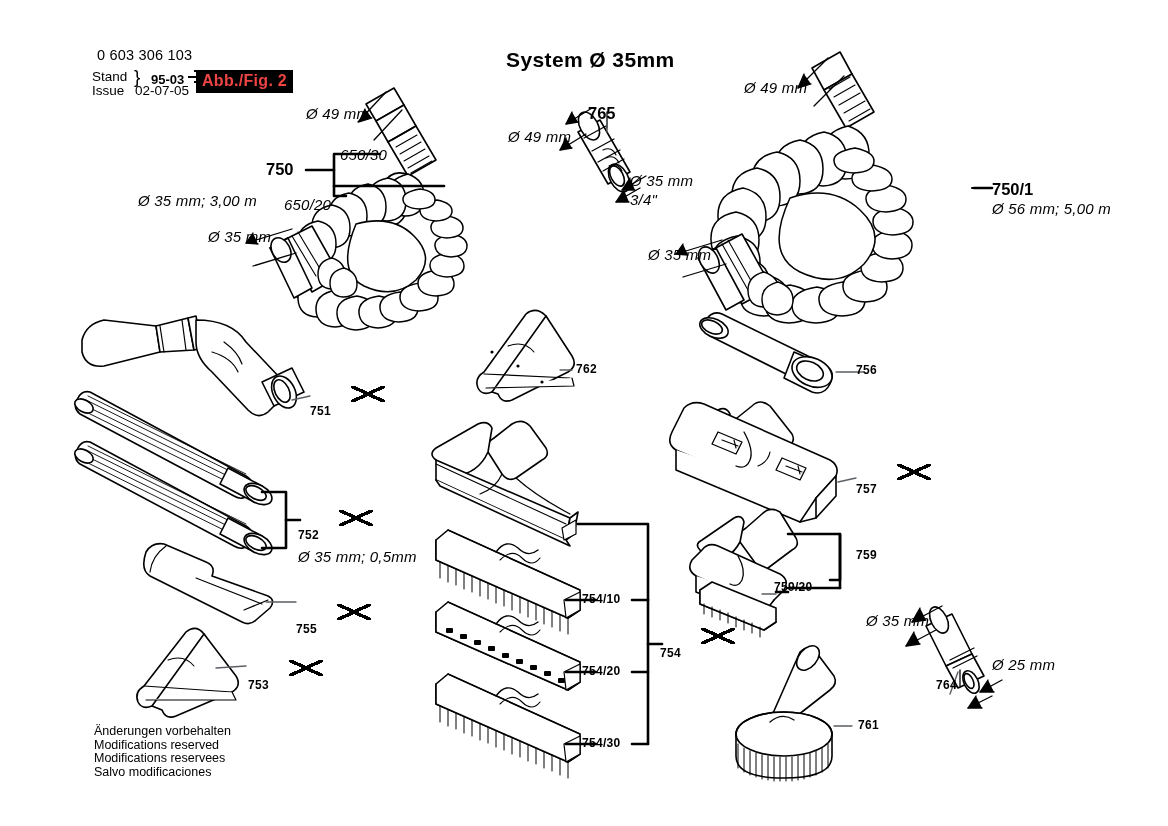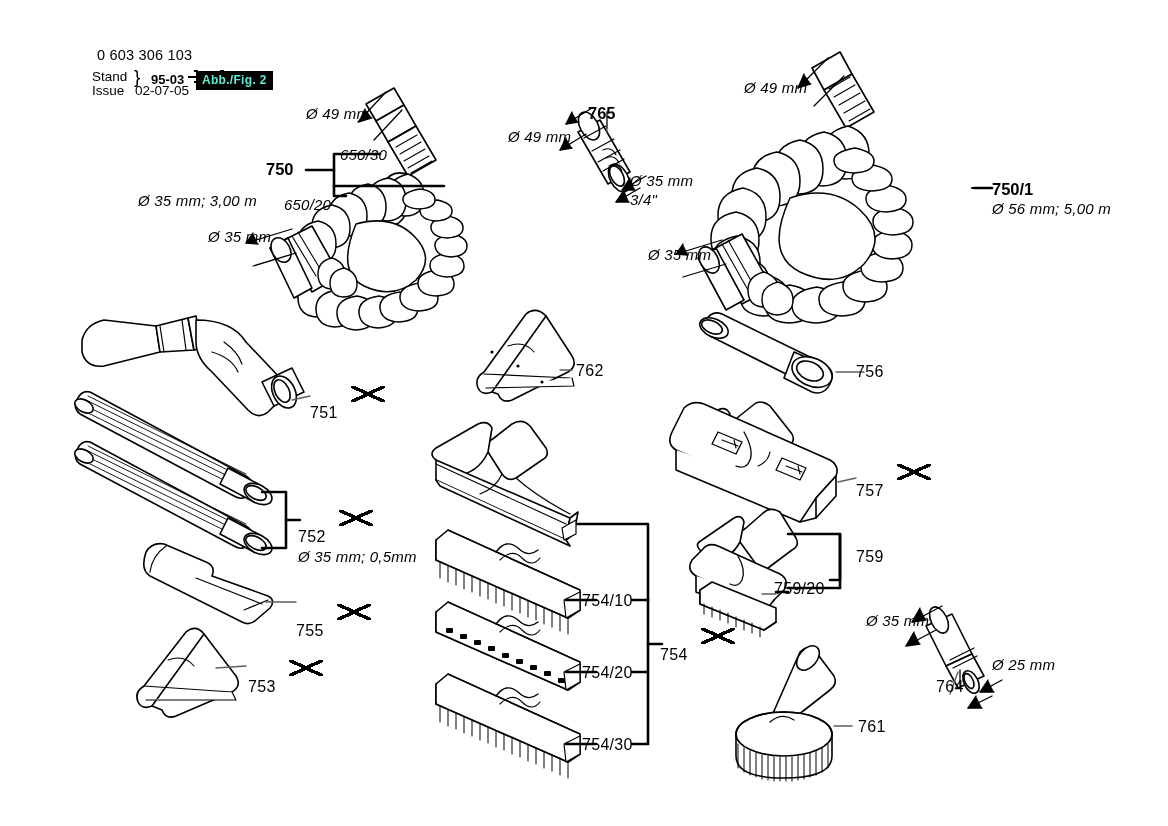--- a/index.html
+++ b/index.html
@@ -14,27 +14,27 @@
     width:1168px;
     height:826px;
     background:#fff;
     overflow:hidden;
   }
   .abs{position:absolute;margin-left:39px;}
   
   .t{position:absolute;white-space:pre;line-height:1.18;}
   .ord{font-size:14.5px;letter-spacing:.2px;margin-left:44px;}
   .dim{font-size:15px;letter-spacing:.2px;font-style:italic;}
-  .num{font-size:16px;font-weight:normal;letter-spacing:.3px;}
+  .num{font-size:12px;font-weight:bold;letter-spacing:.3px;}
   .numbig{font-size:16.5px;font-weight:bold;}
   .title{font-size:21px;font-weight:bold;letter-spacing:.4px;}
   .stand{font-size:13.5px;line-height:14px;}
   .legal{font-size:12.5px;line-height:13.6px;}
   .fig{
-    background:#000;color:#5eead4;font-weight:bold;font-size:12px;
+    background:#000;color:#ef4444;font-weight:bold;font-size:16px;
     padding:2px 6px 3px 6px;letter-spacing:.3px;display:inline-block;
   }
   .brace{font-size:20px;line-height:15px;}
   .struck{position:relative;display:inline-block;}
   svg{display:block;}
   .dwg{position:absolute;top:0;left:0;pointer-events:none;}
   .dwg path,.dwg line,.dwg polyline,.dwg ellipse,.dwg circle,.dwg rect{
     vector-effect:non-scaling-stroke;
   }
 </style>
@@ -509,20 +509,21 @@
       background:
         linear-gradient(to bottom right,transparent 45%,#000 45%,#000 55%,transparent 55%),
         linear-gradient(to top right,transparent 45%,#000 45%,#000 55%,transparent 55%);"></span>
   </div>
   <div class="abs stand" style="left:96px;top:84px;">02-07-05</div>
 
   <div class="abs" style="left:157px;top:70px;">
     <span class="fig">Abb./Fig. 2</span>
   </div>
 
+  <div class="t title" style="left:506px;top:48px;">System Ø 35mm</div>
 
   <div class="t dim" style="left:306px;top:105px;">Ø 49 mm</div>
   <div class="t numbig" style="left:266px;top:160px;">750</div>
   <div class="t dim" style="left:340px;top:146px;">650/30</div>
   <div class="t dim" style="left:284px;top:196px;">650/20</div>
   <div class="t dim" style="left:138px;top:192px;">Ø 35 mm; 3,00 m</div>
   <div class="t dim" style="left:208px;top:228px;">Ø 35 mm</div>
 
   <div class="t numbig" style="left:588px;top:104px;">765</div>
   <div class="t dim" style="left:508px;top:128px;">Ø 49 mm</div>
@@ -580,14 +581,20 @@
 
   <div class="t num" style="left:856px;top:548px;">759</div>
   <div class="t num" style="left:774px;top:580px;">759/20</div>
 
   <div class="t num" style="left:858px;top:718px;">761</div>
 
   <div class="t num" style="left:936px;top:678px;">764</div>
   <div class="t dim" style="left:866px;top:612px;">Ø 35 mm</div>
   <div class="t dim" style="left:992px;top:656px;">Ø 25 mm</div>
 
+  <div class="abs" style="left:55px;top:725px;">
+    <div class="legal">Änderungen vorbehalten</div>
+    <div class="legal">Modifications reserved</div>
+    <div class="legal">Modifications reservees</div>
+    <div class="legal">Salvo modificaciones</div>
+  </div>
 
 </div>
 
 </body></html>

